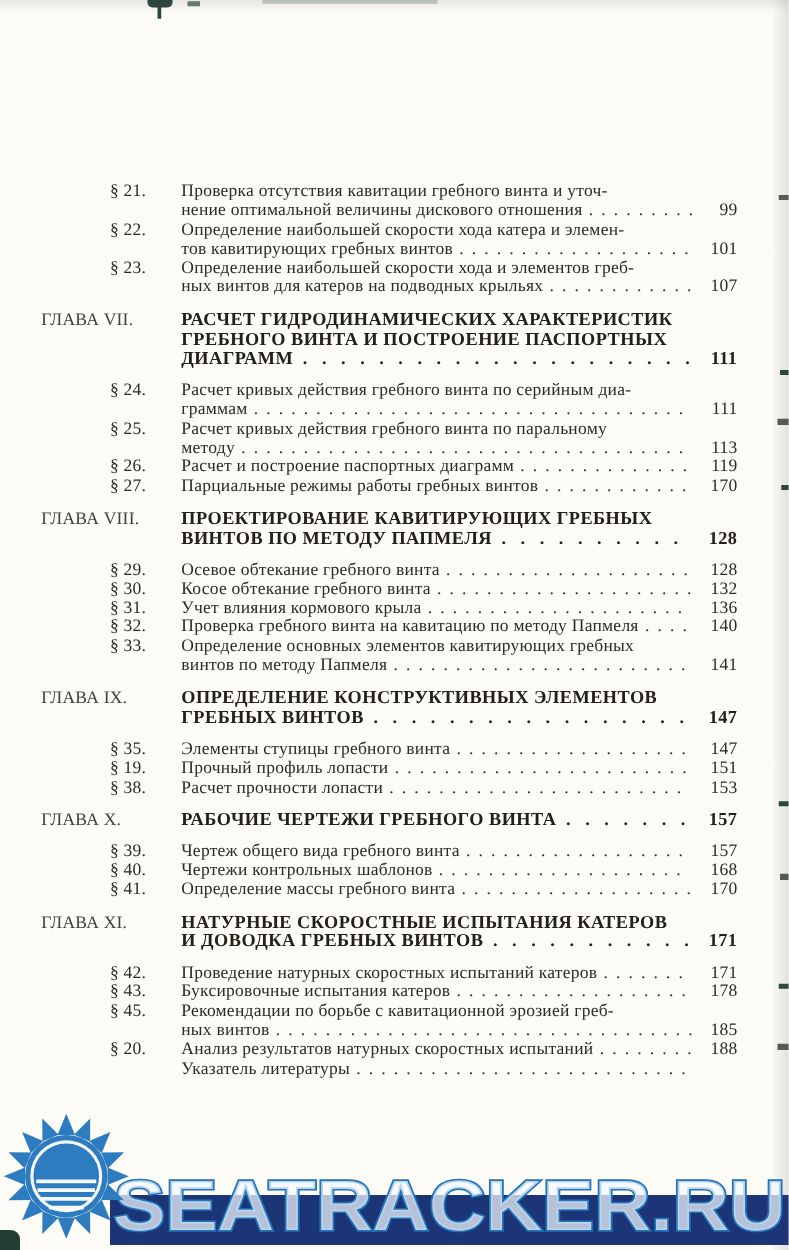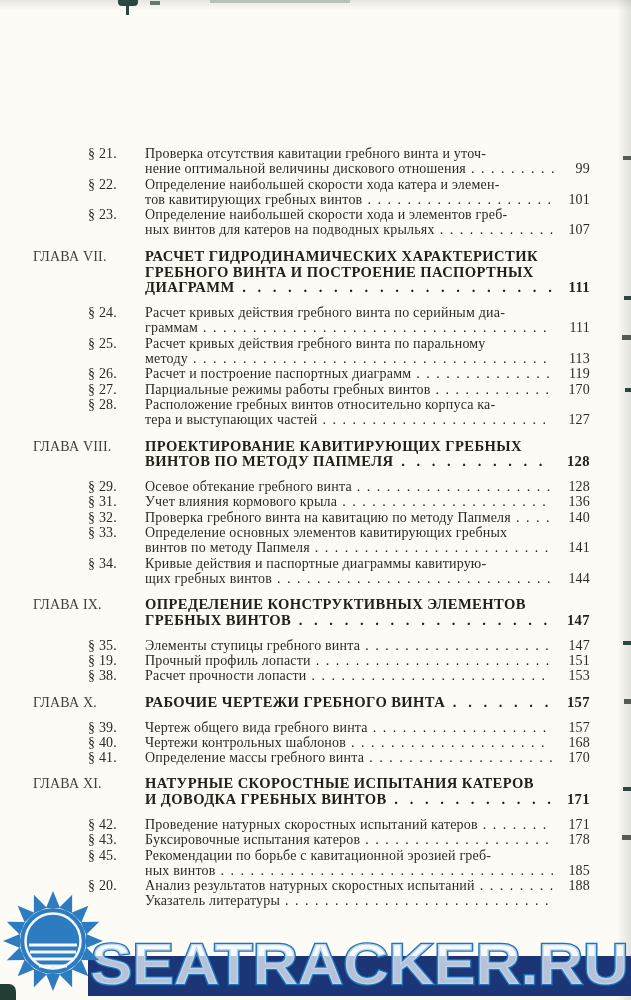--- a/index.html
+++ b/index.html
@@ -67,31 +67,28 @@
 ных винтов для катеров на подводных крыльях</span><span class="dots"> . . . . . . . . . . . .</span><span class="pg">107</span></div>
   <div class="item chapter"><span class="sec">ГЛАВА VII.</span><span class="txt">РАСЧЕТ ГИДРОДИНАМИЧЕСКИХ ХАРАКТЕРИСТИК
 ГРЕБНОГО ВИНТА И ПОСТРОЕНИЕ ПАСПОРТНЫХ
 ДИАГРАММ</span><span class="dots"> . . . . . . . . . . . . . . . . . . . . .</span><span class="pg">111</span></div>
   <div class="item entry"><span class="sec">§ 24.</span><span class="txt">Расчет кривых действия гребного винта по серийным диа-
 граммам</span><span class="dots"> . . . . . . . . . . . . . . . . . . . . . . . . . . . . . . . . . . .</span><span class="pg">111</span></div>
   <div class="item entry"><span class="sec">§ 25.</span><span class="txt">Расчет кривых действия гребного винта по паральному
 методу</span><span class="dots"> . . . . . . . . . . . . . . . . . . . . . . . . . . . . . . . . . . . .</span><span class="pg">113</span></div>
   <div class="item entry"><span class="sec">§ 26.</span><span class="txt">Расчет и построение паспортных диаграмм</span><span class="dots"> . . . . . . . . . . . . . .</span><span class="pg">119</span></div>
   <div class="item entry"><span class="sec">§ 27.</span><span class="txt">Парциальные режимы работы гребных винтов</span><span class="dots"> . . . . . . . . . . . .</span><span class="pg">170</span></div>
-  <div class="item entry"><span class="sec">§ 28.</span><span class="txt">Расположение гребных винтов относительно корпуса ка-
-тера и выступающих частей</span><span class="dots"> . . . . . . . . . . . . . . . . . . . . . . .</span><span class="pg">127</span></div>
   <div class="item chapter"><span class="sec">ГЛАВА VIII.</span><span class="txt">ПРОЕКТИРОВАНИЕ КАВИТИРУЮЩИХ ГРЕБНЫХ
 ВИНТОВ ПО МЕТОДУ ПАПМЕЛЯ</span><span class="dots"> . . . . . . . . . .</span><span class="pg">128</span></div>
   <div class="item entry"><span class="sec">§ 29.</span><span class="txt">Осевое обтекание гребного винта</span><span class="dots"> . . . . . . . . . . . . . . . . . . . .</span><span class="pg">128</span></div>
+  <div class="item entry"><span class="sec">§ 30.</span><span class="txt">Косое обтекание гребного винта</span><span class="dots"> . . . . . . . . . . . . . . . . . . . . .</span><span class="pg">132</span></div>
   <div class="item entry"><span class="sec">§ 31.</span><span class="txt">Учет влияния кормового крыла</span><span class="dots"> . . . . . . . . . . . . . . . . . . . . .</span><span class="pg">136</span></div>
   <div class="item entry"><span class="sec">§ 32.</span><span class="txt">Проверка гребного винта на кавитацию по методу Папмеля</span><span class="dots"> . . . .</span><span class="pg">140</span></div>
   <div class="item entry"><span class="sec">§ 33.</span><span class="txt">Определение основных элементов кавитирующих гребных
 винтов по методу Папмеля</span><span class="dots"> . . . . . . . . . . . . . . . . . . . . . . . .</span><span class="pg">141</span></div>
-  <div class="item entry"><span class="sec">§ 34.</span><span class="txt">Кривые действия и паспортные диаграммы кавитирую-
-щих гребных винтов</span><span class="dots"> . . . . . . . . . . . . . . . . . . . . . . . . . . . .</span><span class="pg">144</span></div>
   <div class="item chapter"><span class="sec">ГЛАВА IX.</span><span class="txt">ОПРЕДЕЛЕНИЕ КОНСТРУКТИВНЫХ ЭЛЕМЕНТОВ
 ГРЕБНЫХ ВИНТОВ</span><span class="dots"> . . . . . . . . . . . . . . . . .</span><span class="pg">147</span></div>
   <div class="item entry"><span class="sec">§ 35.</span><span class="txt">Элементы ступицы гребного винта</span><span class="dots"> . . . . . . . . . . . . . . . . . . .</span><span class="pg">147</span></div>
   <div class="item entry"><span class="sec">§ 19.</span><span class="txt">Прочный профиль лопасти</span><span class="dots"> . . . . . . . . . . . . . . . . . . . . . . . .</span><span class="pg">151</span></div>
   <div class="item entry"><span class="sec">§ 38.</span><span class="txt">Расчет прочности лопасти</span><span class="dots"> . . . . . . . . . . . . . . . . . . . . . . . .</span><span class="pg">153</span></div>
   <div class="item chapter"><span class="sec">ГЛАВА X.</span><span class="txt">РАБОЧИЕ ЧЕРТЕЖИ ГРЕБНОГО ВИНТА</span><span class="dots"> . . . . . . .</span><span class="pg">157</span></div>
   <div class="item entry"><span class="sec">§ 39.</span><span class="txt">Чертеж общего вида гребного винта</span><span class="dots"> . . . . . . . . . . . . . . . . . .</span><span class="pg">157</span></div>
   <div class="item entry"><span class="sec">§ 40.</span><span class="txt">Чертежи контрольных шаблонов</span><span class="dots"> . . . . . . . . . . . . . . . . . . . .</span><span class="pg">168</span></div>
   <div class="item entry"><span class="sec">§ 41.</span><span class="txt">Определение массы гребного винта</span><span class="dots"> . . . . . . . . . . . . . . . . . . .</span><span class="pg">170</span></div>
   <div class="item chapter"><span class="sec">ГЛАВА XI.</span><span class="txt">НАТУРНЫЕ СКОРОСТНЫЕ ИСПЫТАНИЯ КАТЕРОВ

